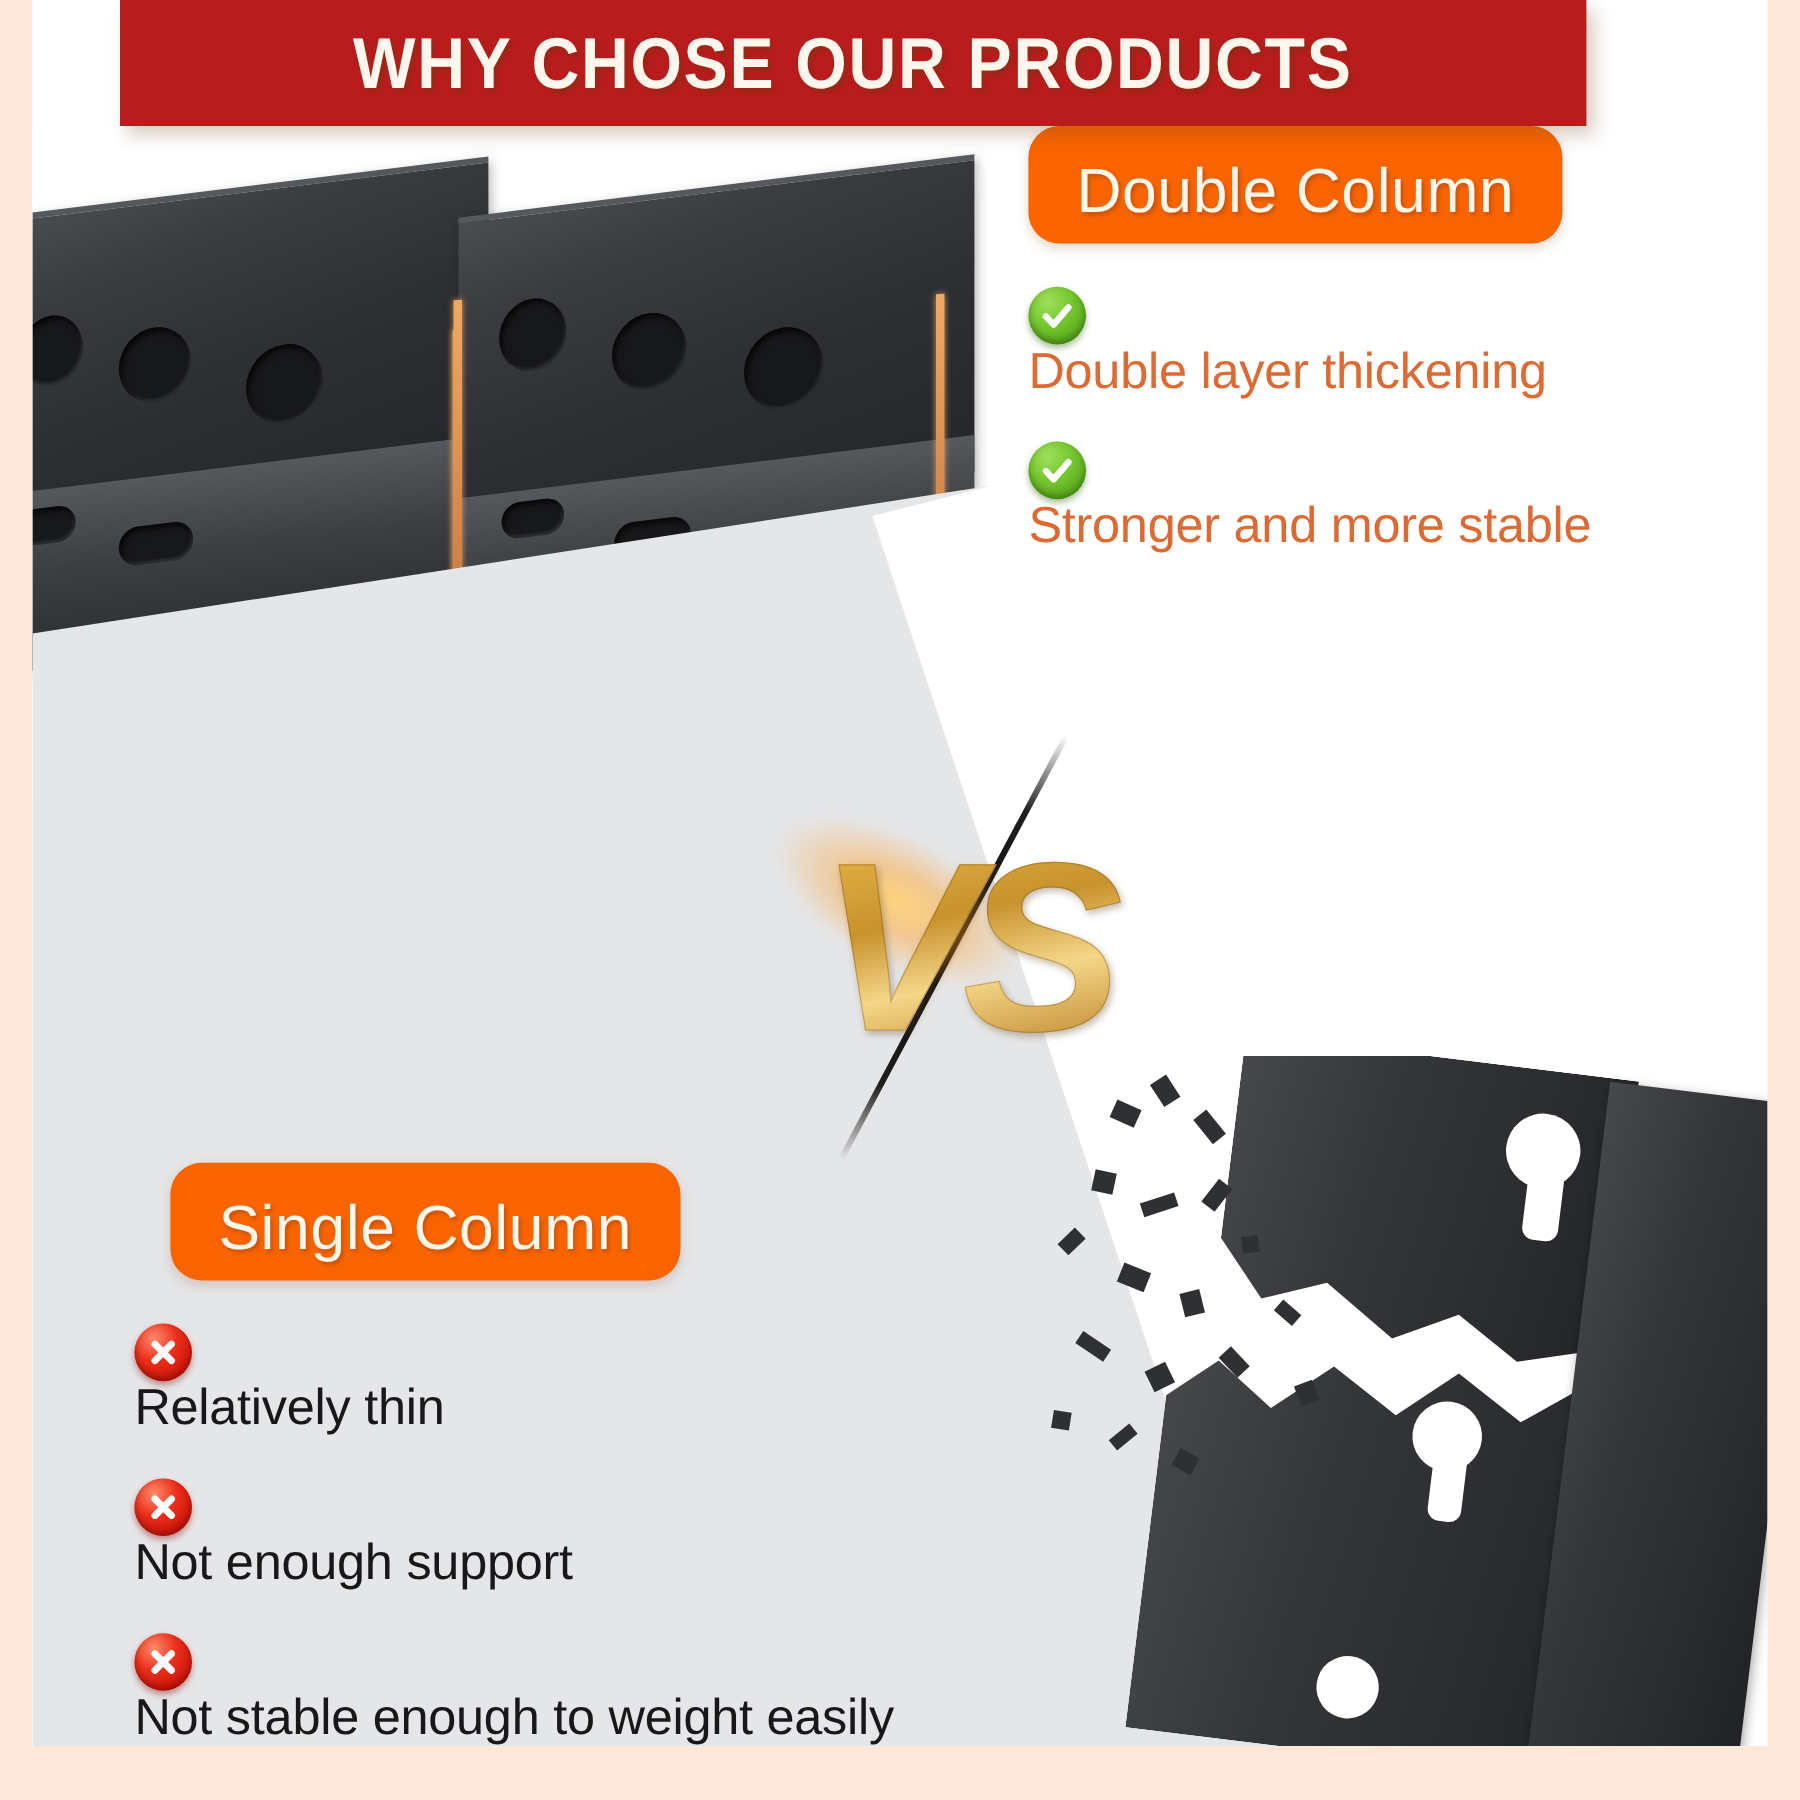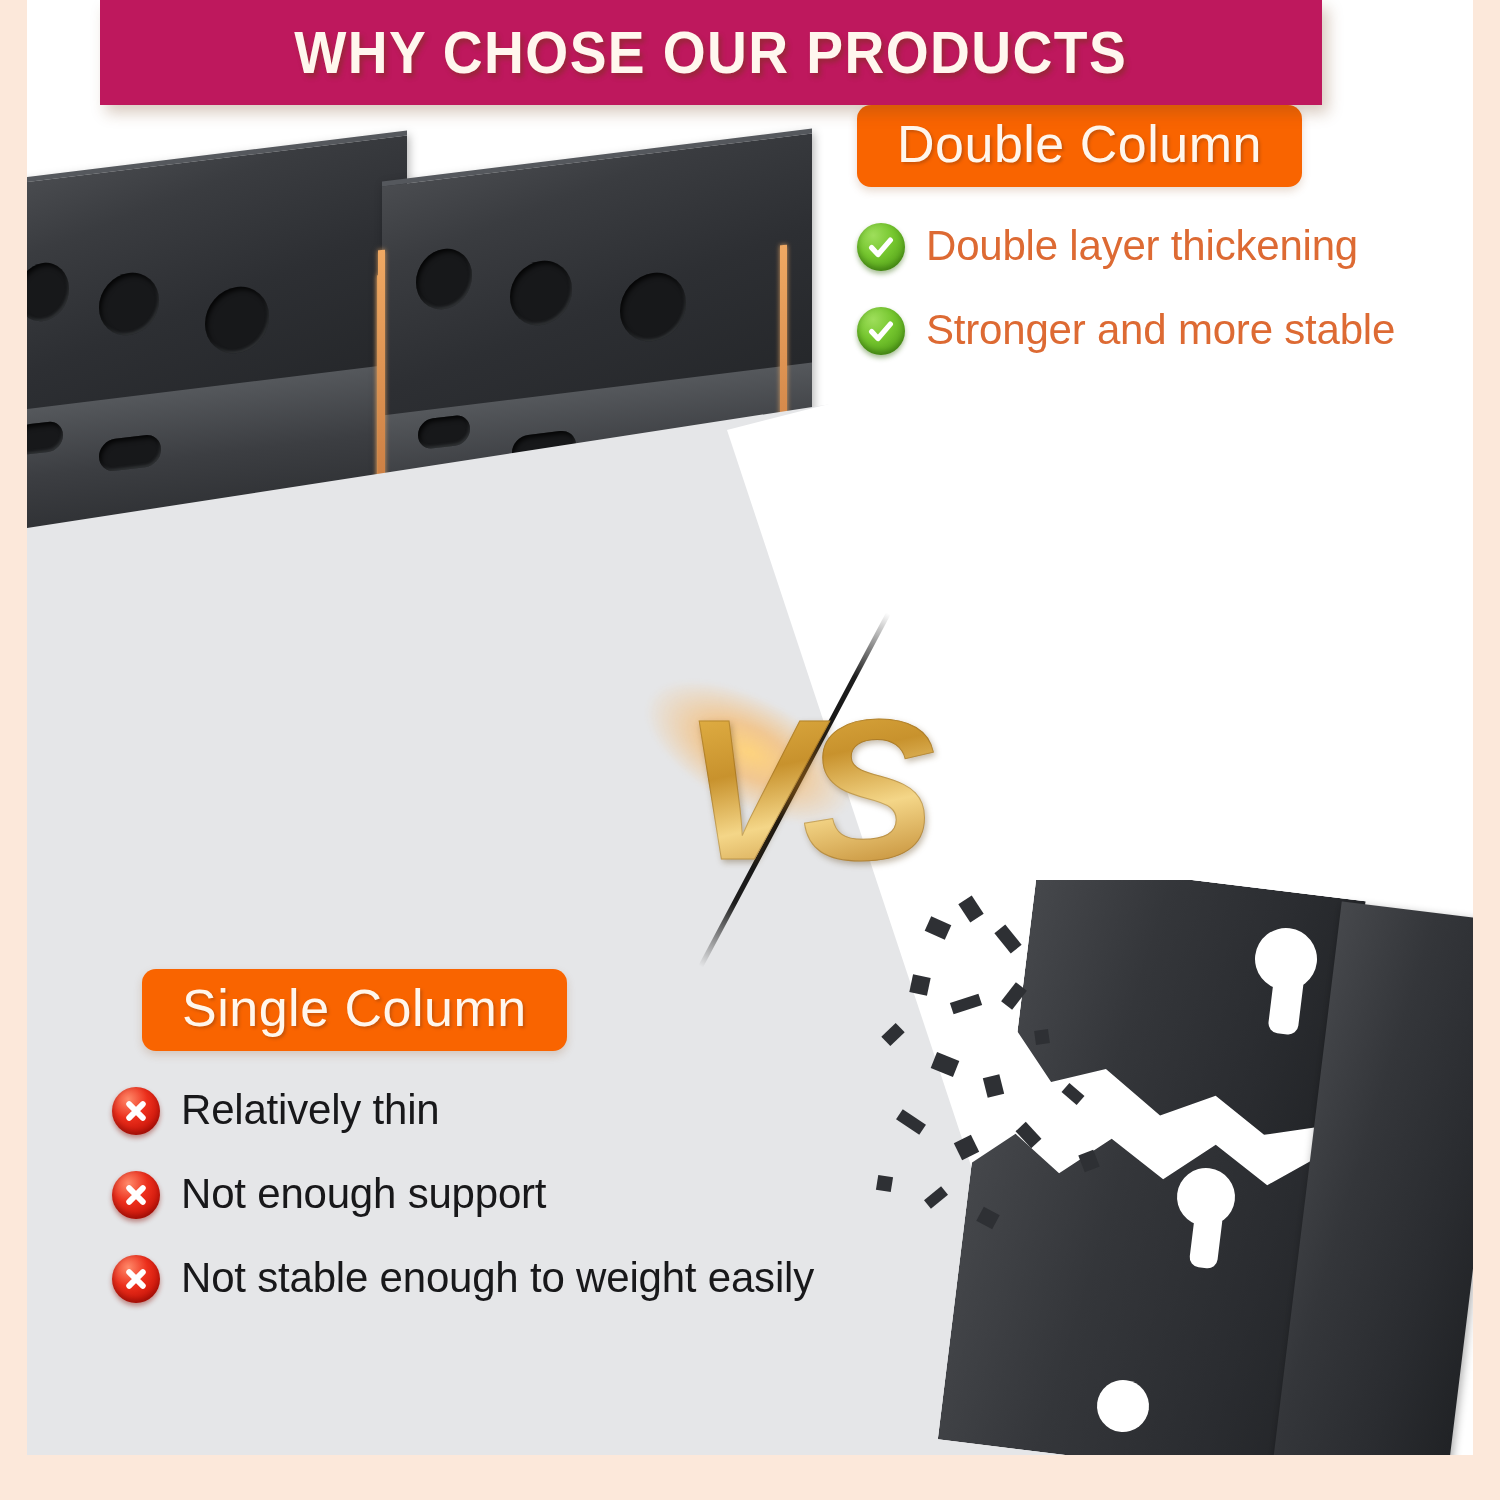--- a/index.html
+++ b/index.html
@@ -18,21 +18,21 @@
     width:1446px; height:1455px;
     background:#FFFFFF;
     overflow:hidden;
   }
 
   
   #title-banner{
     position:absolute;
     left:100px; top:0px;
     width:1222px; height:105px;
-    background:#be185d;
+    background:#b91c1c;
     box-shadow:6px 8px 14px rgba(120,70,30,.28);
     display:flex; align-items:center; justify-content:center;
     z-index:40;
   }
   #title-banner .txt{
     color:#FFF7EE;
     font-size:60px;
     font-weight:bold;
     letter-spacing:1.5px;
     transform:scaleX(.92);
@@ -87,35 +87,36 @@
   
   #double-text{
     position:absolute;
     left:830px; top:105px;
     width:616px;
     z-index:20;
   }
   .badge{
     display:inline-block;
     background:#F96400;
-    border-radius:14px;
-    padding:9px 40px 13px 40px;
+    border-radius:26px;
+    padding:25px 40px 13px 40px;
     color:#FFF6EC;
     font-size:52px;
     font-weight:normal;
     letter-spacing:.5px;
     text-shadow:2px 2px 3px rgba(130,60,20,.40);
     box-shadow:0 4px 9px rgba(150,85,40,.22);
     white-space:nowrap;
   }
   .bullet-list{ margin:0; padding:0; list-style:none; }
   .bullet{
     display:flex;
-    align-items:center;
+    align-items:flex-start;
     margin-top:34px;
+    flex-direction:column;
   }
   .bullet .bullet-text{
     font-size:42px;
     line-height:1.07;
     letter-spacing:-.2px;
   }
   .bullet.good .bullet-text{ color:#DD6A33; }
   .bullet.bad  .bullet-text{ color:#18181A; }
 
   

